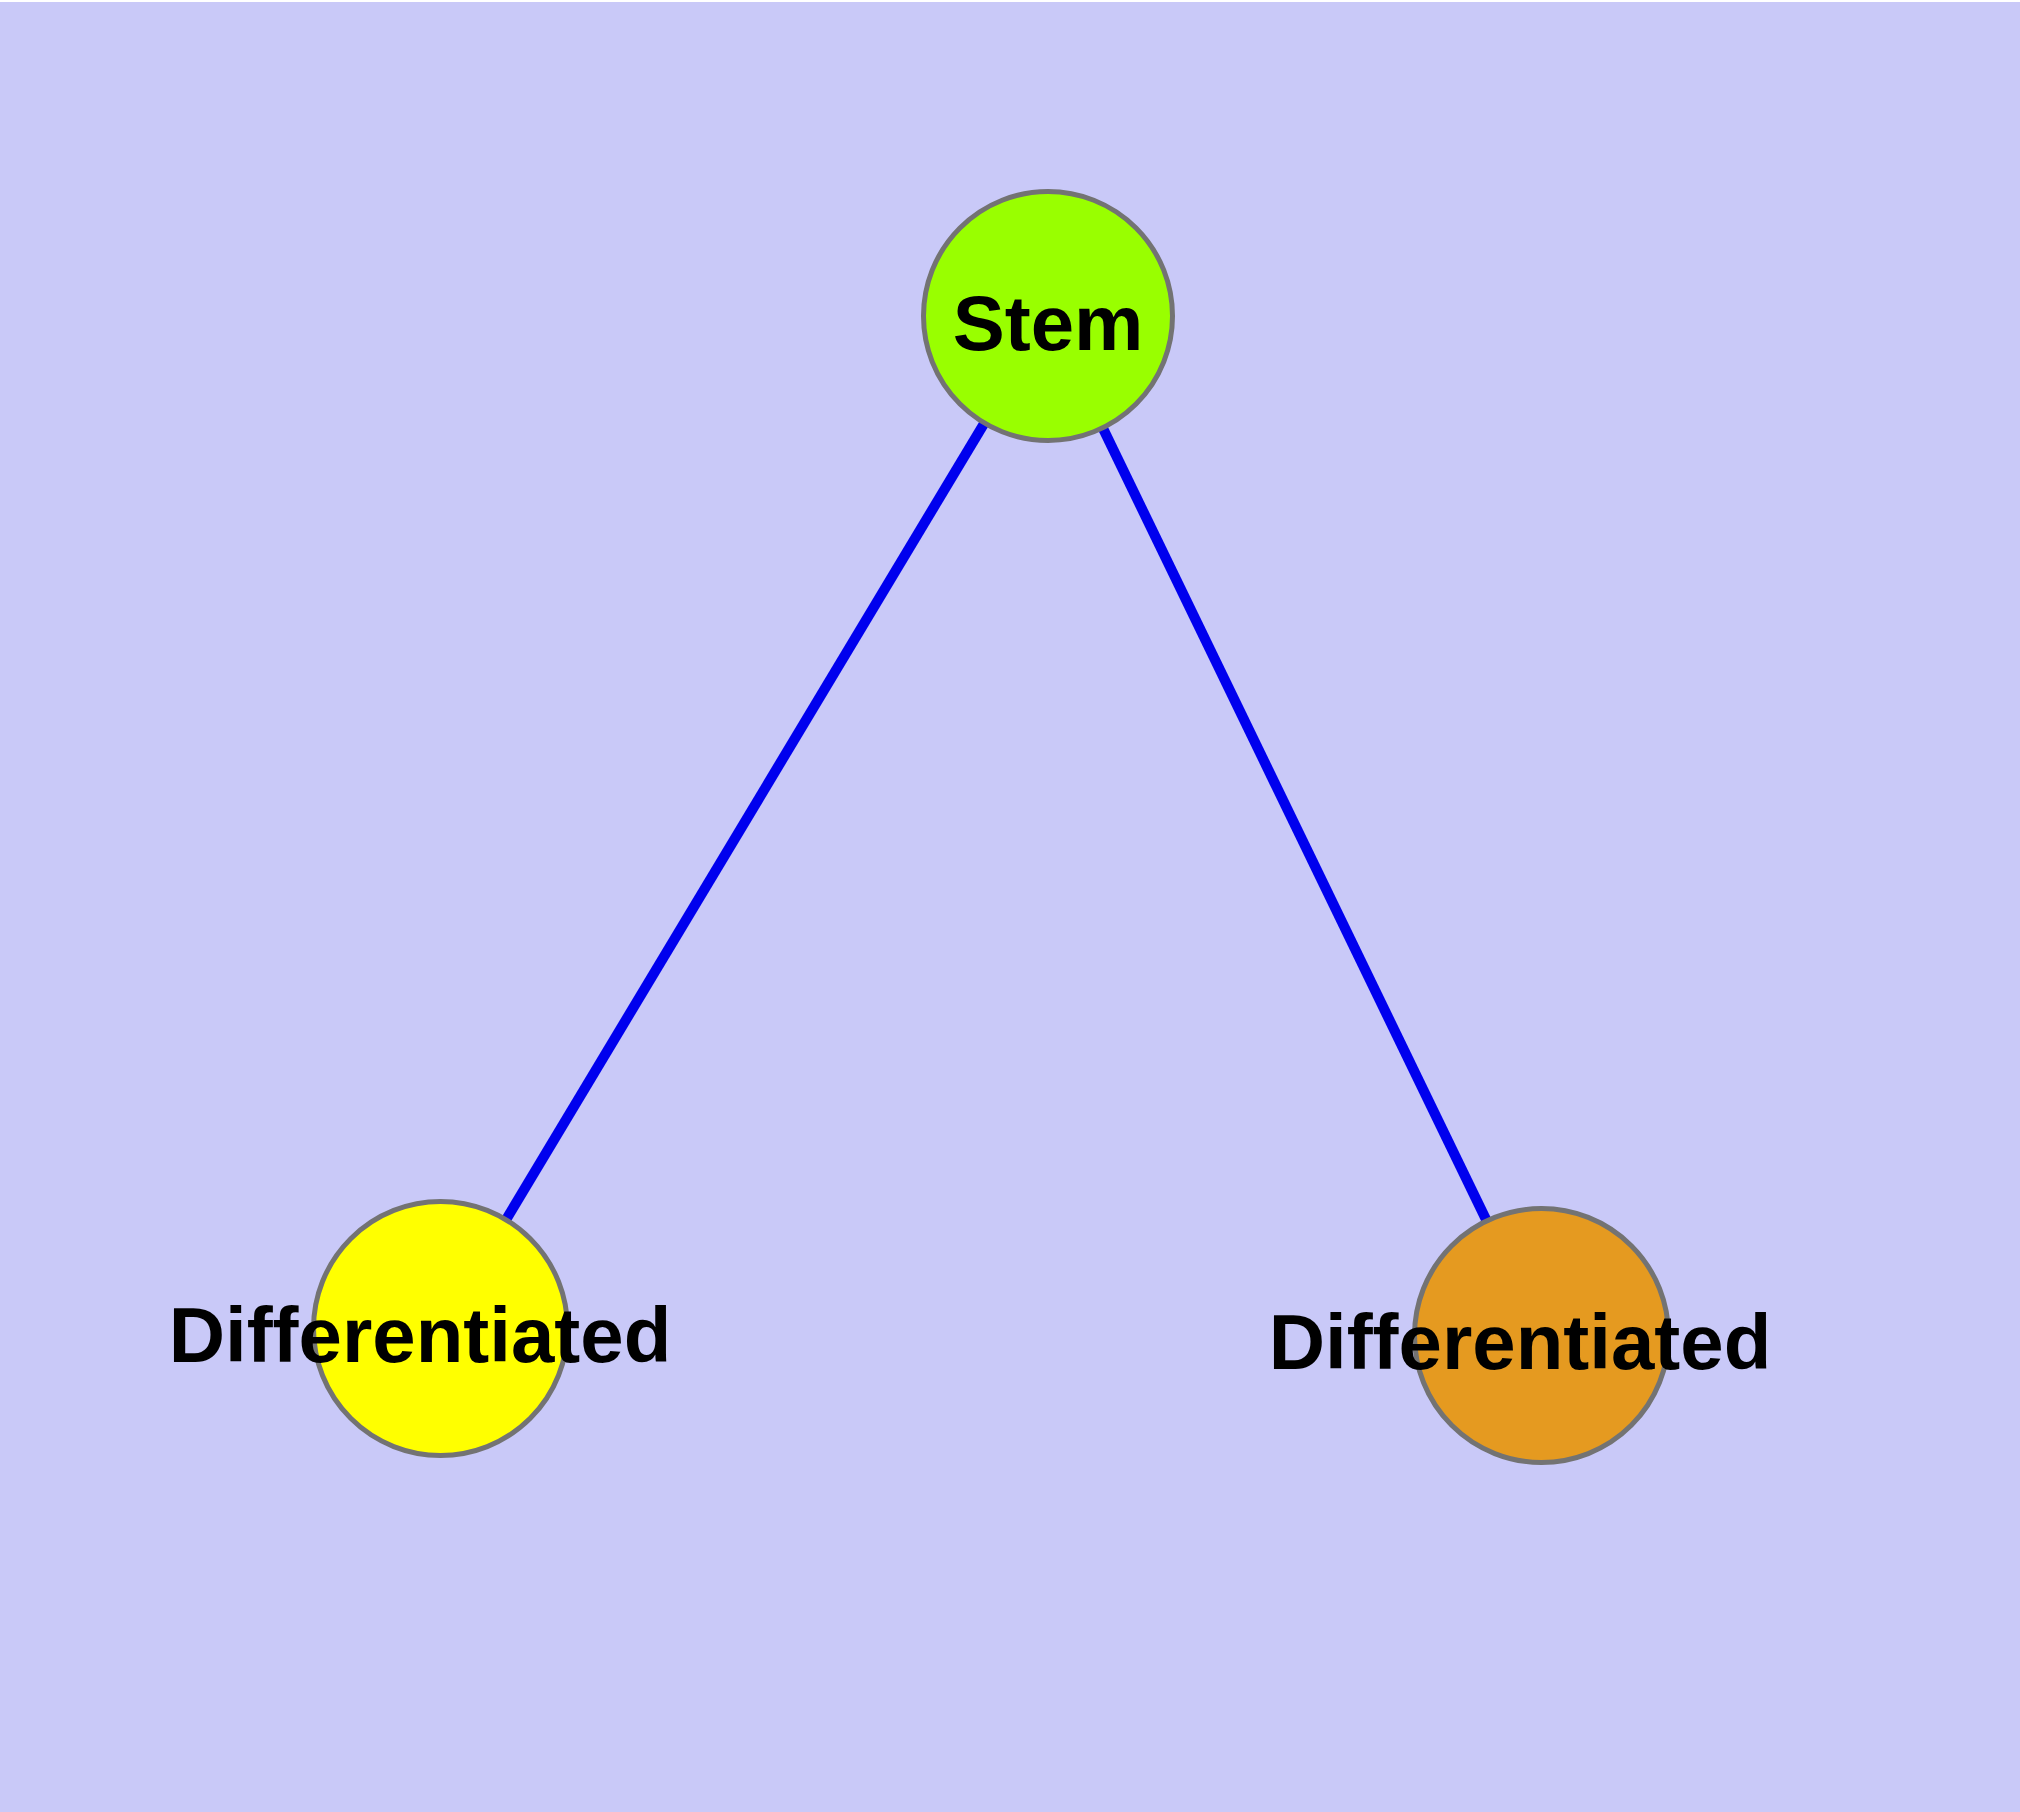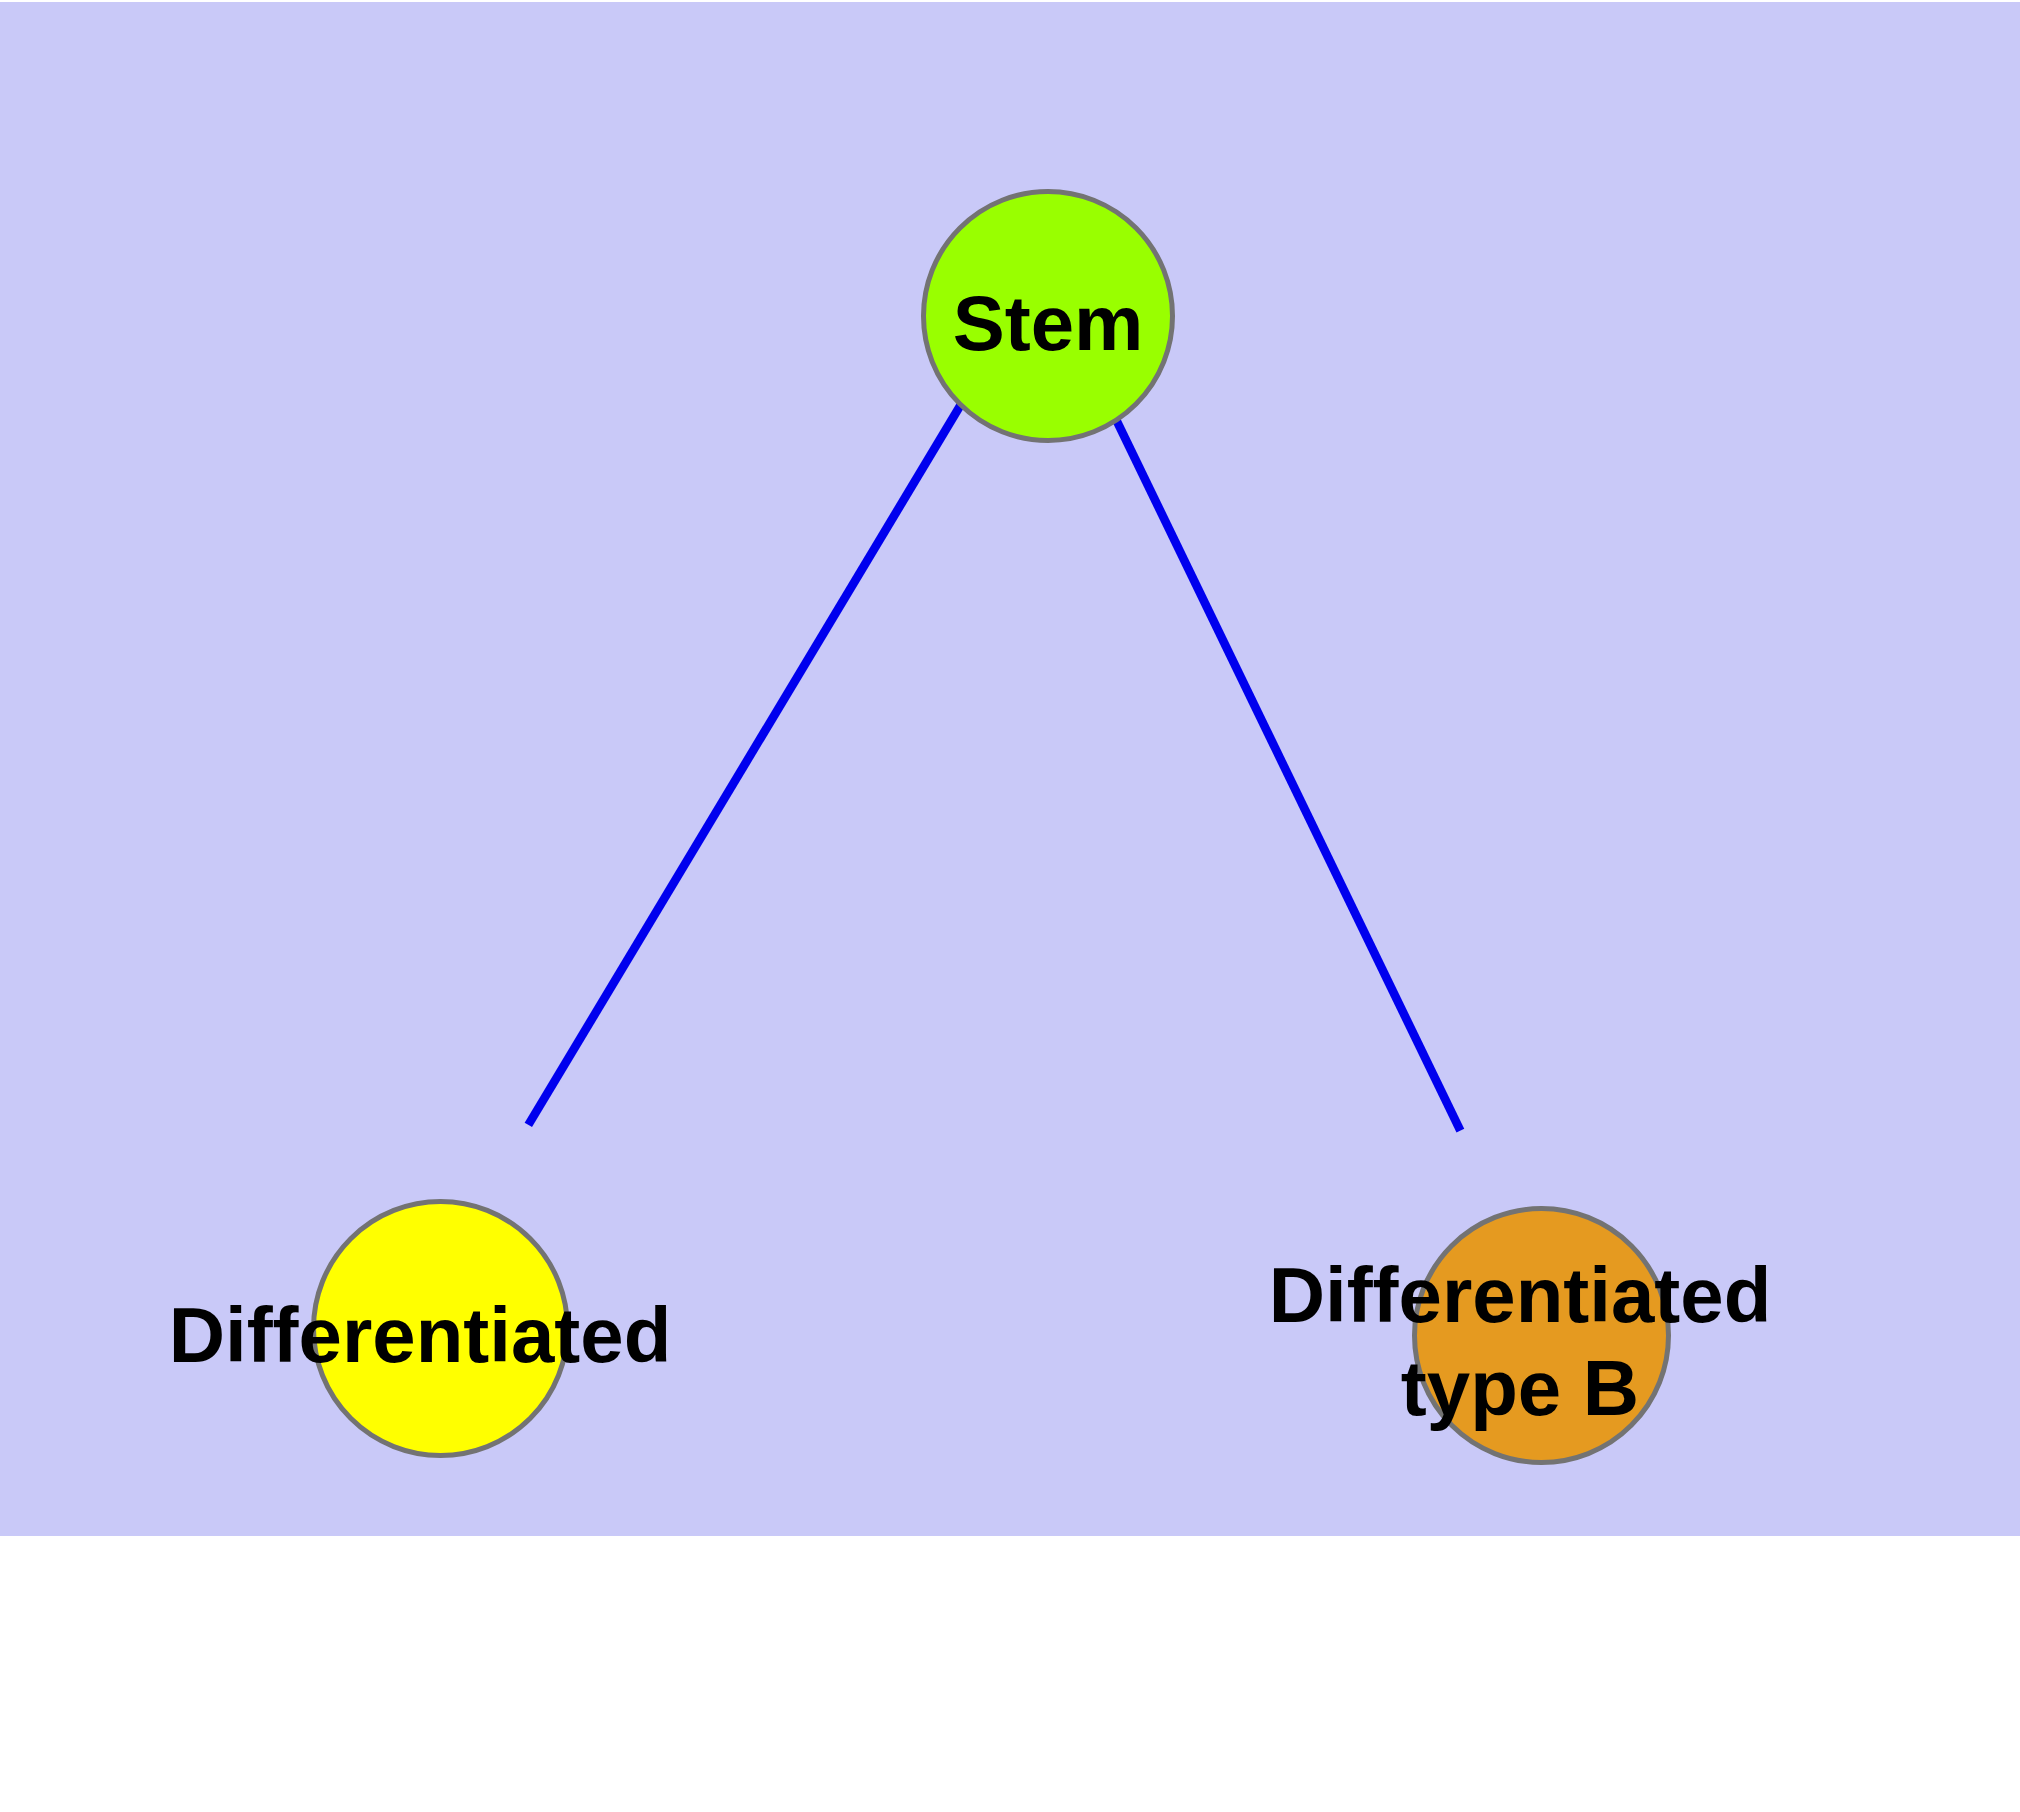--- a/index.html
+++ b/index.html
@@ -3,21 +3,21 @@
 <meta charset="utf-8">
 <style>
   html, body {
     margin: 0;
     padding: 0;
     background: #ffffff;
   }
   .canvas {
     position: relative;
     width: 2021px;
-    height: 1536px;
+    height: 1812px;
     overflow: hidden;
     border-top: 2.5px solid #ffffff;
     box-sizing: border-box;
   }
   .edges {
     position: absolute;
     left: 0;
     top: 0;
     width: 100%;
     height: 100%;
@@ -63,17 +63,16 @@
   <div class="node-label" style="left: 1048px; top: 321px; color: rgb(0, 0, 0);">
     <div class="line">Stem</div>
   </div>
 
   <div class="node-label" style="left: 420px; top: 1333px; color: rgb(0, 0, 0);">
     <div class="line">Differentiated</div>
   </div>
 
   <div class="node-label" style="left: 1520px; top: 1340px; color: rgb(0, 0, 0);">
     <div class="line">Differentiated</div>
-    <div class="line">type B</div>
   </div>
 
 </div>
 
 
 </body></html>

